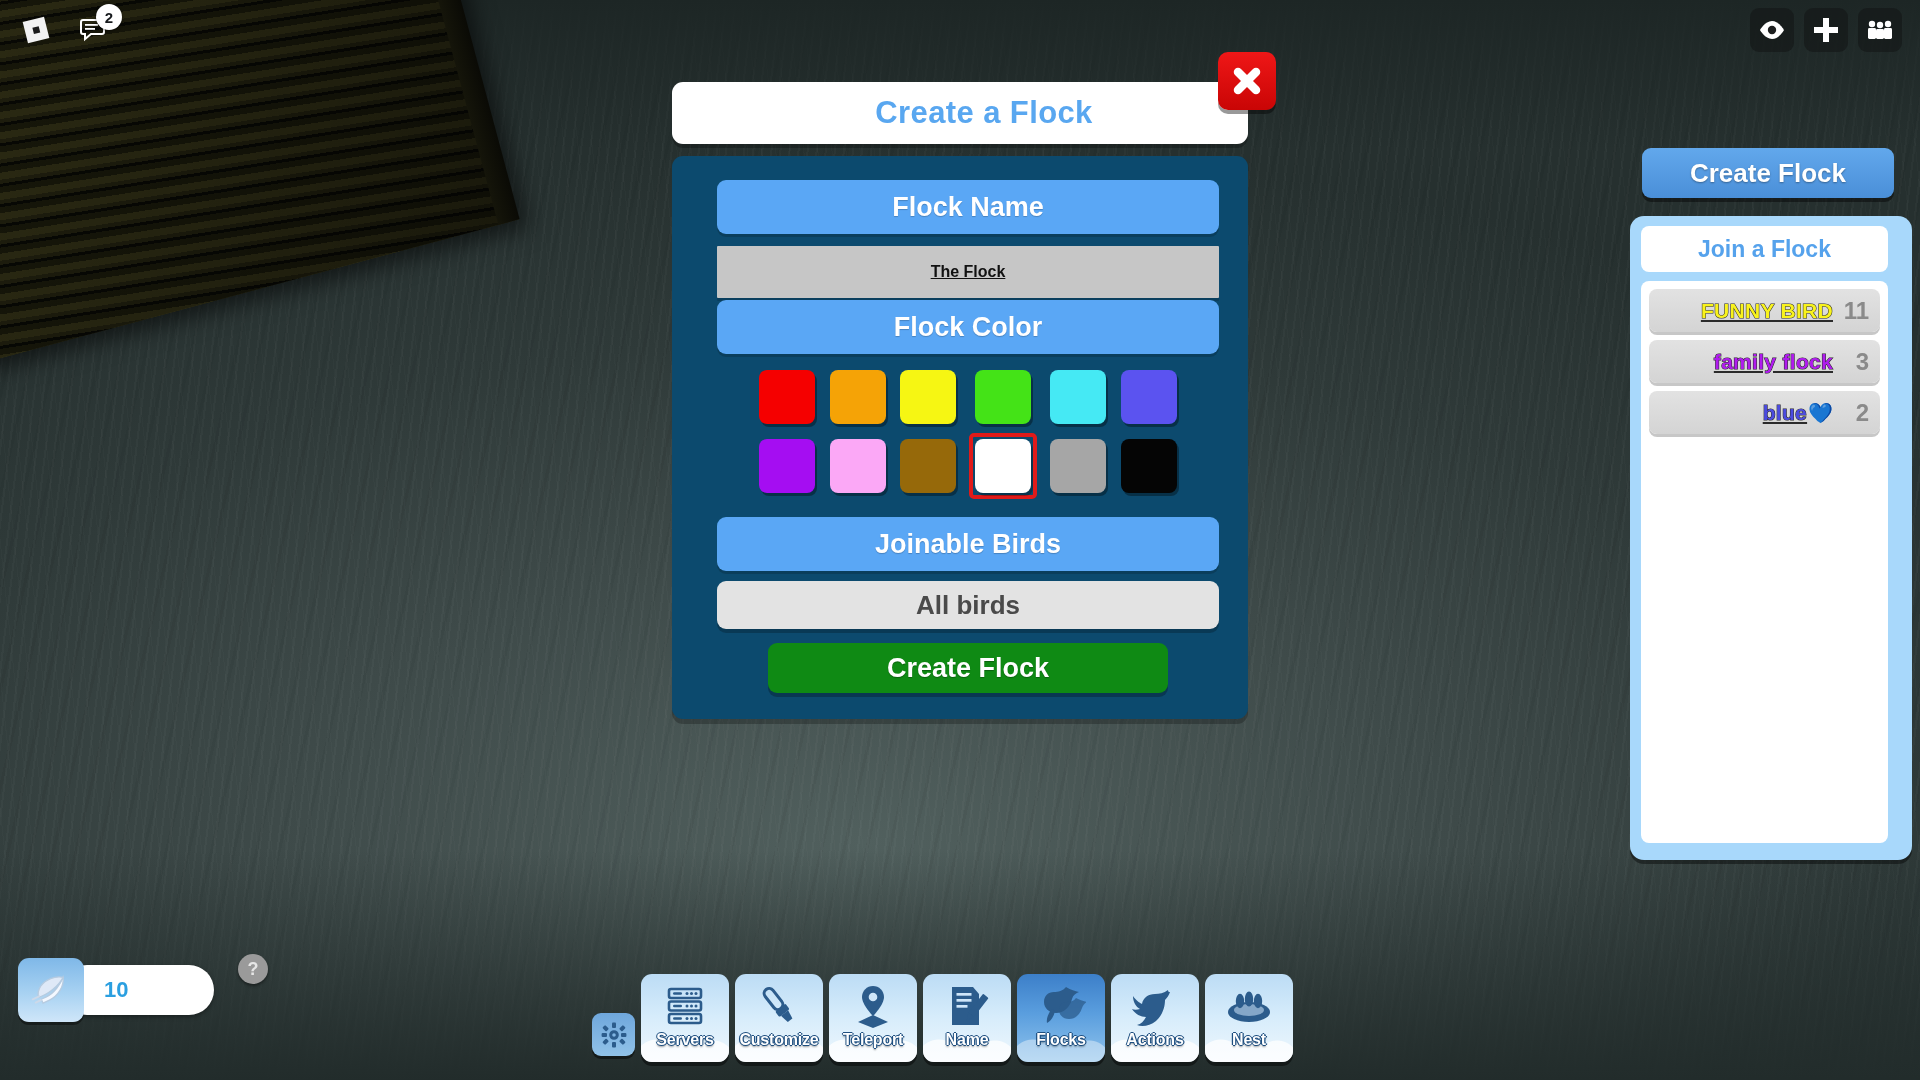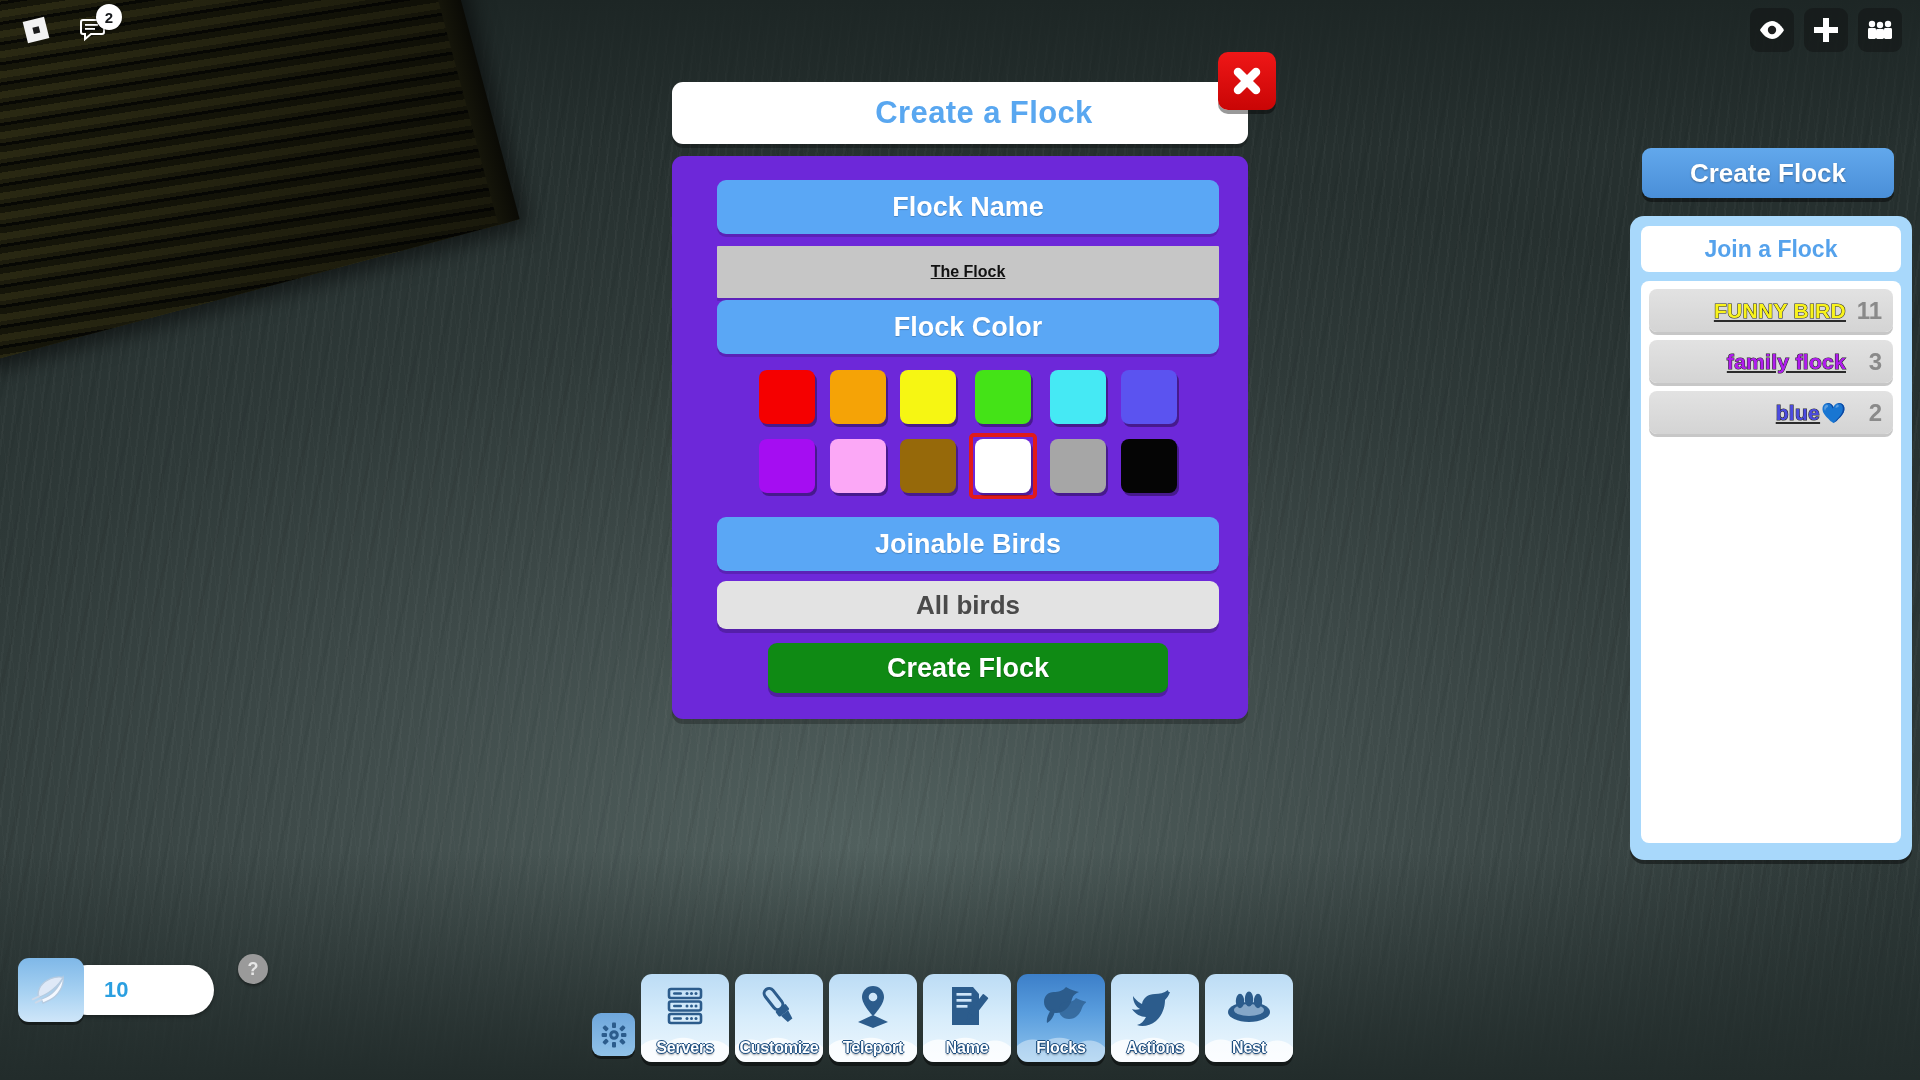--- a/index.html
+++ b/index.html
@@ -79,21 +79,21 @@
   #dialog-title-bar {
     width:100%; height:62px; background:#ffffff; border-radius:11px;
     display:flex; align-items:center; justify-content:center;
     box-shadow:0 4px 0 rgba(0,0,0,.24);
     padding-left:48px;
   }
   #dialog-title {
     color:#59a7f0; font-size:31px; font-weight:bold; letter-spacing:.4px;
   }
   #dialog-body {
-    margin-top:12px; width:100%; background:#6d28d9; border-radius:11px;
+    margin-top:12px; width:100%; background:#0c4a6e; border-radius:11px;
     padding:24px 29px 26px 45px;
     box-shadow:0 5px 0 rgba(0,0,0,.24);
   }
   .field-header {
     width:100%; height:54px; background:#5aa7f5; border-radius:9px;
     display:flex; align-items:center; justify-content:center;
     color:#ffffff; font-size:27px; font-weight:bold;
     text-shadow:0 1px 1px rgba(0,0,0,.22);
     box-shadow:0 3px 0 rgba(0,0,0,.16);
     cursor:pointer;
@@ -158,21 +158,21 @@
     background:linear-gradient(#62a8ec,#4a8fd8); border-radius:9px;
     display:flex; align-items:center; justify-content:center;
     color:#ffffff; font-size:26px; font-weight:bold;
     text-shadow:0 1px 2px rgba(0,0,0,.35);
     box-shadow:0 4px 0 rgba(0,0,0,.42);
     cursor:pointer;
   }
   #flock-panel {
     position:absolute; left:1630px; top:216px; width:282px; height:644px;
     background:#a8d8fb; border-radius:14px;
-    padding:10px 11px 12px 11px;
+    padding:10px 24px 12px 11px;
     box-shadow:0 4px 0 rgba(0,0,0,.4);
   }
   #join-flock-header {
     width:100%; height:46px; background:#ffffff; border-radius:8px;
     display:flex; align-items:center; justify-content:center;
     color:#55a2ec; font-size:23px; font-weight:bold;
   }
   #flock-list {
     margin-top:9px; width:100%; height:562px;
     background:#ffffff; border-radius:8px; padding:8px 8px 0 8px;
@@ -255,21 +255,21 @@
       radial-gradient(circle at 48% 108%, #ffffff 28px, transparent 29px),
       radial-gradient(circle at 82% 100%, #ffffff 21px, transparent 22px);
     opacity:.75;
   }
   .tool-btn.active .tool-clouds { opacity:.40; }
   .tool-icon {
     position:absolute; left:0; top:5px; width:100%; height:54px;
     display:flex; align-items:center; justify-content:center;
   }
   .tool-label {
-    position:absolute; left:0; bottom:5px; width:100%;
+    position:absolute; left:0; bottom:13px; width:100%;
     text-align:center; color:#ffffff; font-size:16px; font-weight:bold;
     text-shadow:-1.2px 0 #1e4f80, 1.2px 0 #1e4f80, 0 -1.2px #1e4f80, 0 1.2px #1e4f80, 0 2px 2px rgba(0,0,0,.4);
     letter-spacing:-.2px;
   }
 </style>
 </head>
 <body>
 
 <div id="scene">
   <div id="water"></div>

